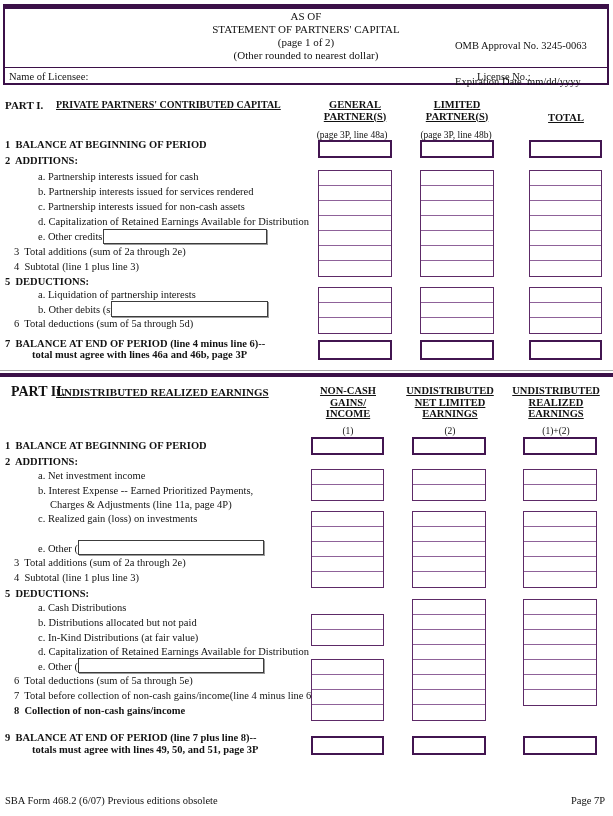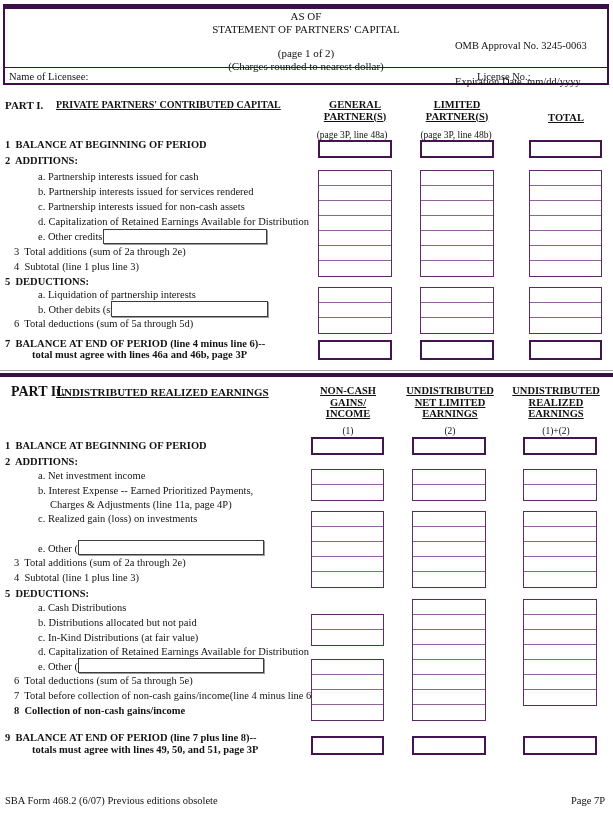--- a/index.html
+++ b/index.html
@@ -32,22 +32,22 @@
 </style>
 </head>
 <body>
 
 <div class="page">
 
   <div class="header-box">
     <div class="title-block">
       <div>AS OF</div>
       <div>STATEMENT OF PARTNERS' CAPITAL</div>
-      <div style="margin-top:12px;">(page 1 of 2)</div>
-      <div>(Charges rounded to nearest dollar)</div>
+      <div style="margin-top:1px;">(page 1 of 2)</div>
+      <div>(Other rounded to nearest dollar)</div>
     </div>
     <div class="omb-block">
       <div>OMB Approval No. 3245-0063</div>
       <div>Expiration Date  mm/dd/yyyy</div>
     </div>
     <div class="hdr-divider"></div>
     <span class="lbl" style="left:4px;top:62px;">Name of Licensee:</span>
     <span class="lbl" style="left:90px;top:62px;width:370px;"></span>
     <span class="lbl" style="left:472px;top:62px;">License No.:</span>
     <span class="lbl" style="left:530px;top:62px;width:70px;"></span>

